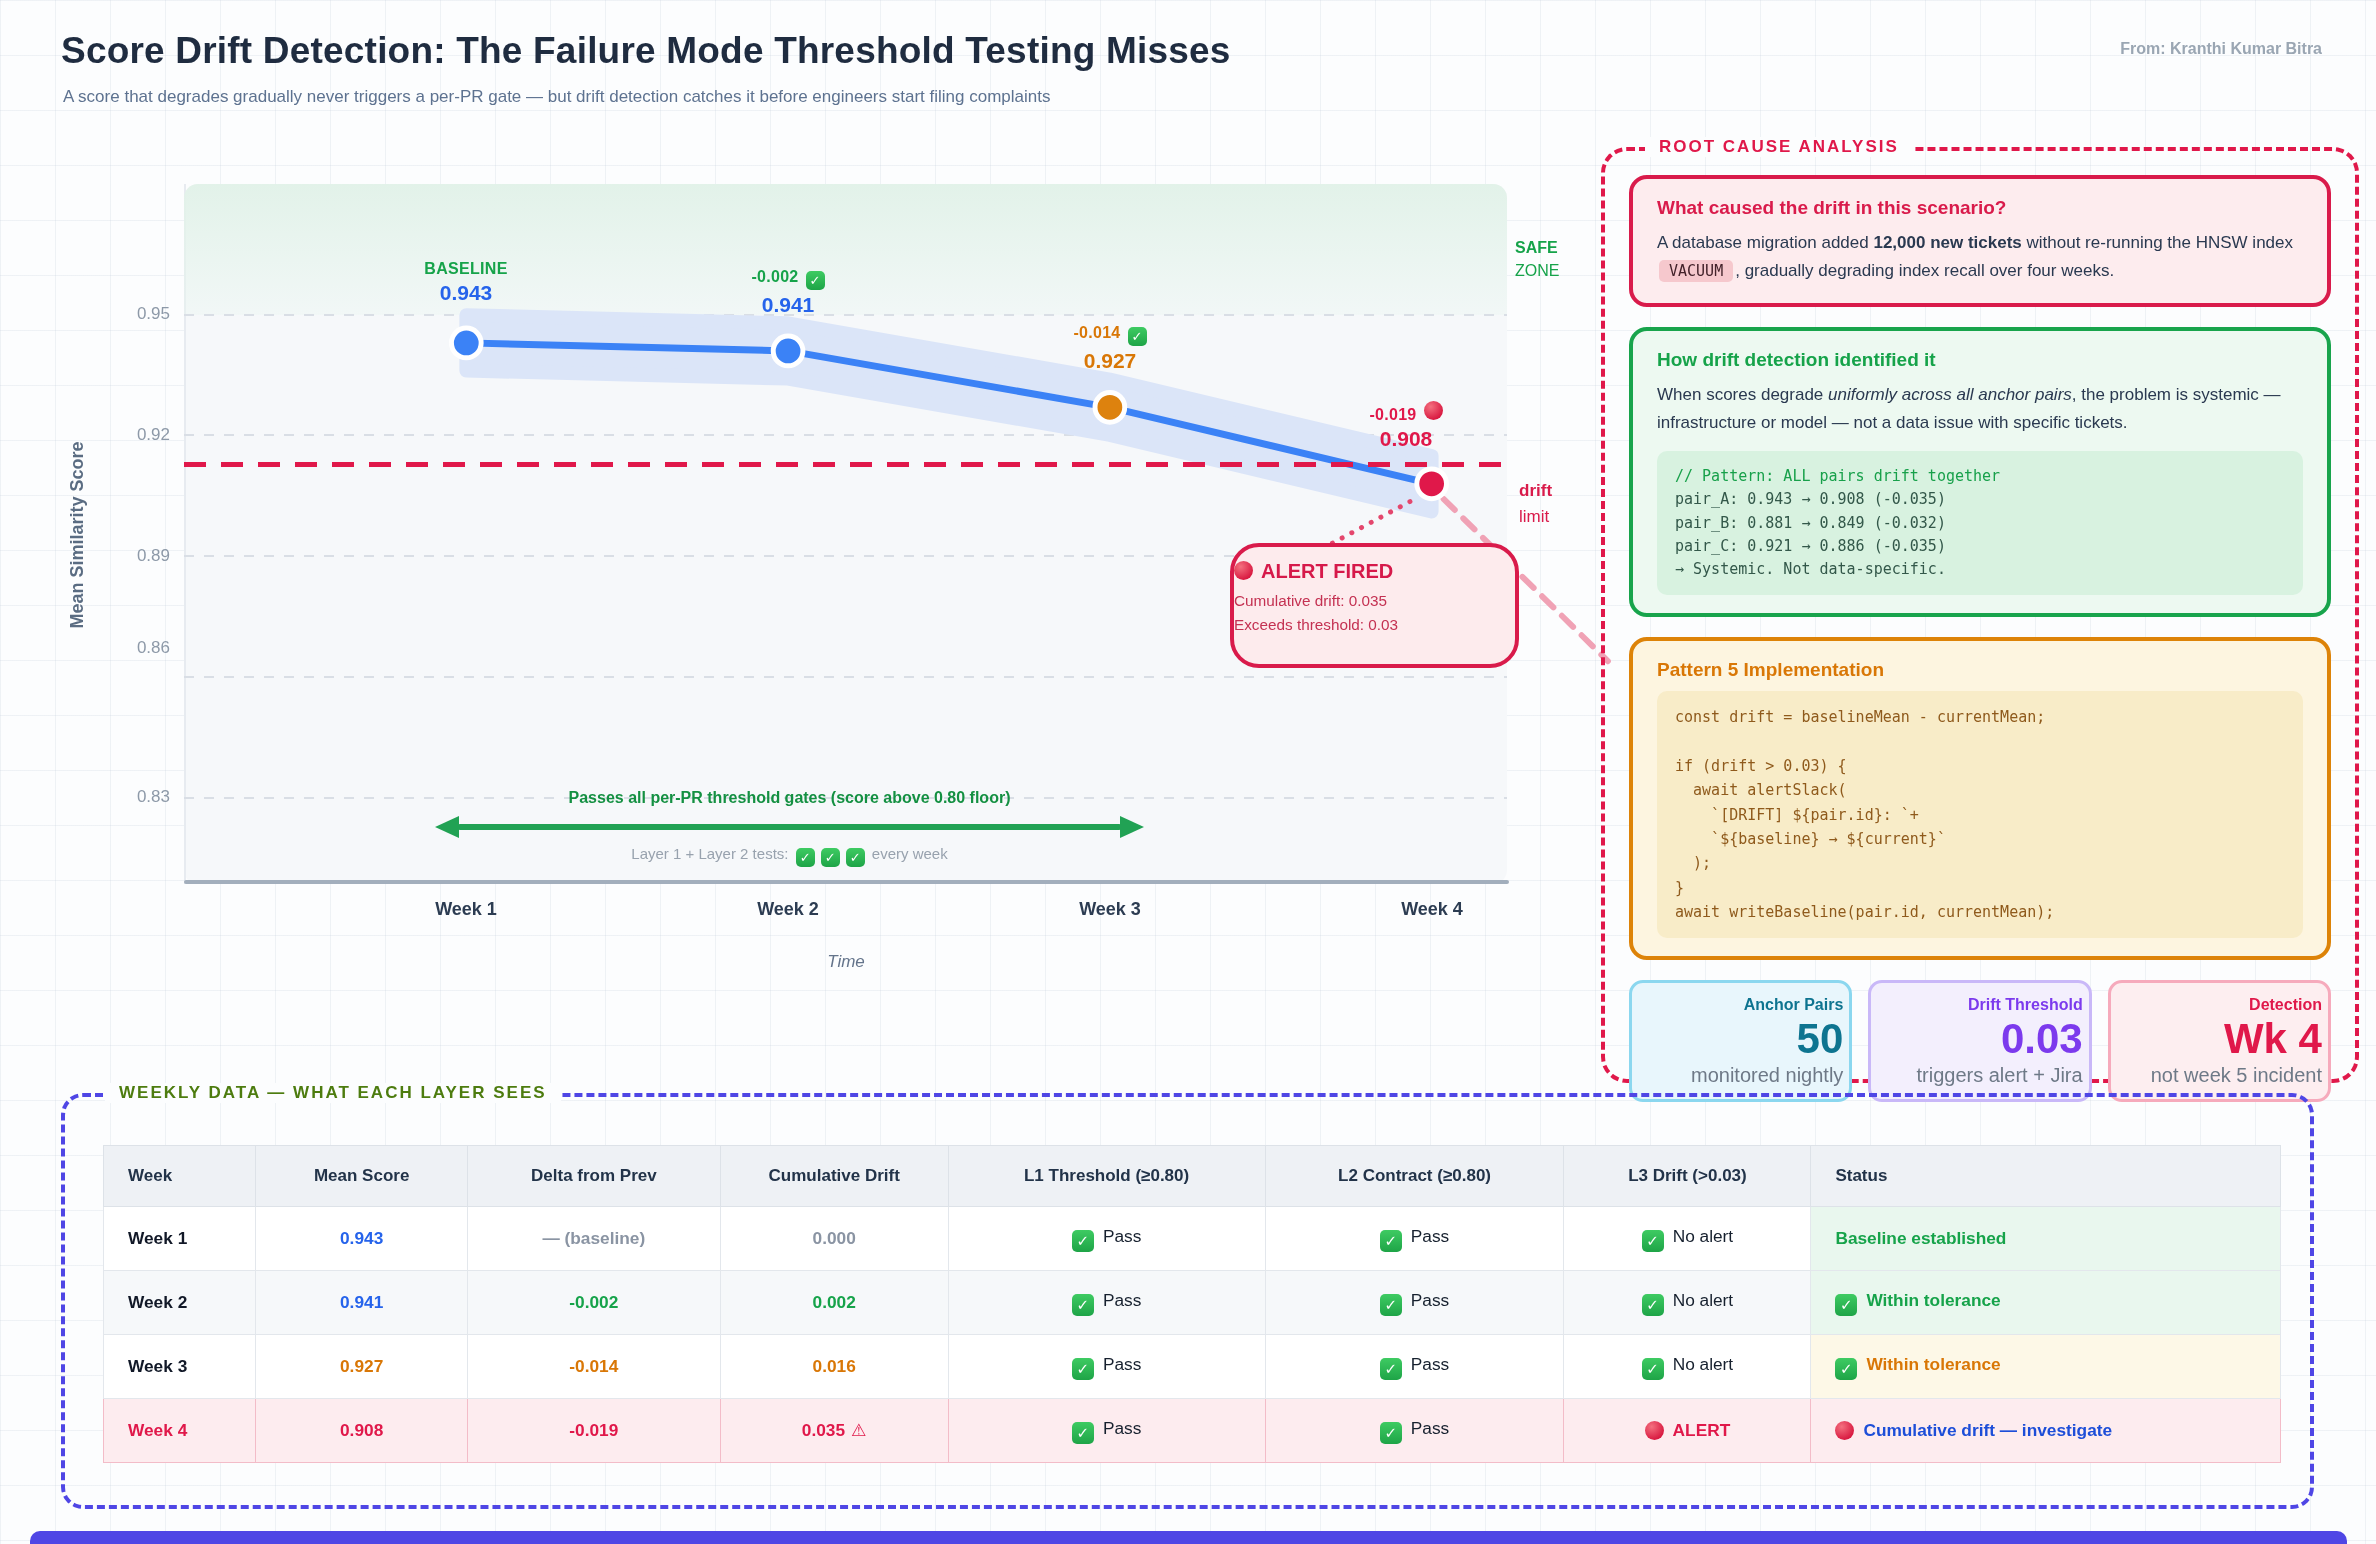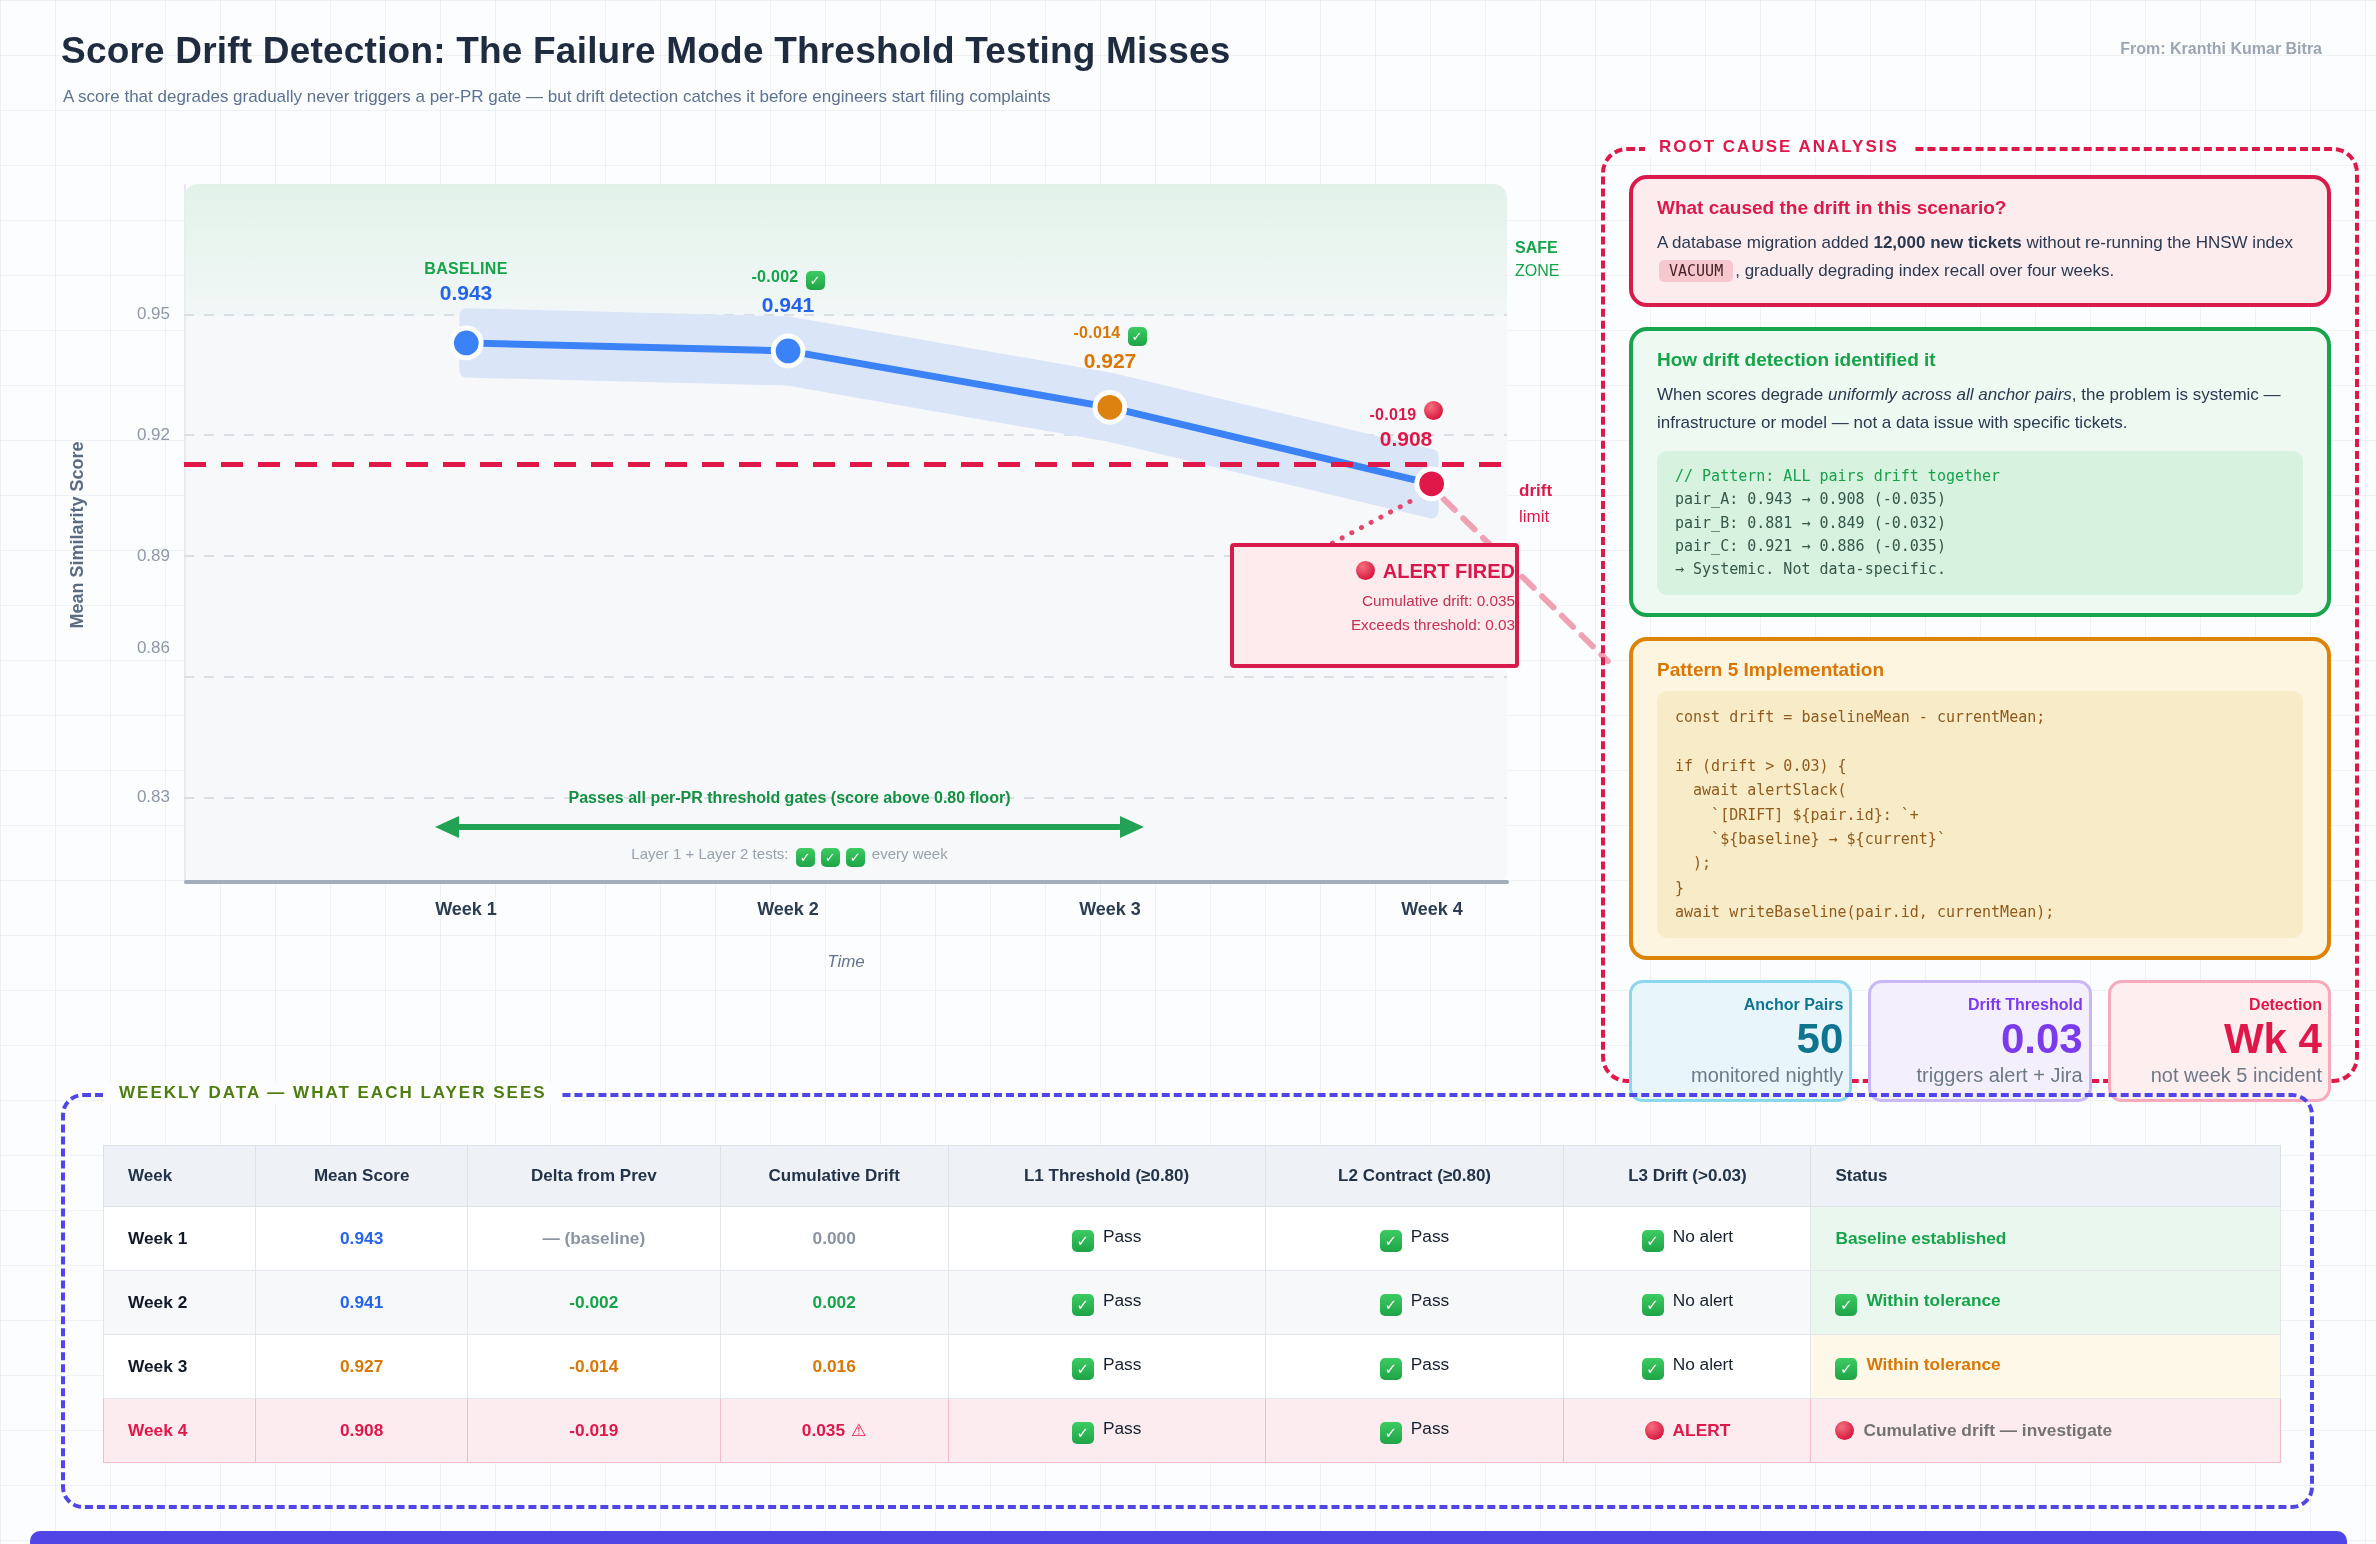--- a/index.html
+++ b/index.html
@@ -41,21 +41,21 @@
   .point-label{ position:absolute; width:218px; text-align:center; }
   .point-label .delta{ font-size:16px; font-weight:bold; margin-bottom:3px; letter-spacing:0.3px; }
   .point-label .val{ font-size:21px; font-weight:bold; }
 
   .safe-label{ position:absolute; left:1515px; top:236px; font-size:16px; color:#16a34a; line-height:1.45; }
   .safe-label .l1{ font-weight:bold; }
   .limit-label{ position:absolute; left:1519px; font-size:17px; color:#d91b4b; line-height:1.5; }
   .limit-label .l1{ font-weight:bold; }
 
   .alert-box{ position:absolute; left:1230px; top:543px; width:289px; height:125px;
-      background:#fdebed; border:4px solid #d91b4b; border-radius:4px; text-align:right; padding-top:13px; z-index:5; }
+      background:#fdebed; border:4px solid #d91b4b; border-radius:29px; text-align:left; padding-top:13px; z-index:5; }
   .alert-title{ font-size:20px; font-weight:bold; color:#d6194a; margin-bottom:6px; }
   .alert-title .icon-red{ margin-right:8px; vertical-align:-2px; }
   .alert-line{ font-size:15.3px; color:#c43152; line-height:1.55; }
 
   .gate-title{ position:absolute; left:344px; top:789px; width:891px; text-align:center;
       font-size:16px; font-weight:bold; color:#149042; }
   .gate-arrow{ position:absolute; left:457px; top:824px; width:665px; height:6px; background:#21a254; border-radius:3px; }
   .gate-arrow::before{ content:""; position:absolute; left:-22px; top:-8px;
       border-right:24px solid #21a254; border-top:11px solid transparent; border-bottom:11px solid transparent; }
   .gate-arrow::after{ content:""; position:absolute; right:-22px; top:-8px;
@@ -292,21 +292,21 @@
             <td class="left" style="background: rgb(253, 248, 231);"><span class="icon-check"></span><span style="font-weight: bold; color: rgb(217, 119, 6);">Within tolerance</span></td>
           </tr>
           <tr class="alert-row" style="background: rgb(253, 236, 239);">
             <td class="left" style="font-weight: bold; color: rgb(224, 24, 74);">Week 4</td>
             <td class="center" style="font-weight: bold; color: rgb(224, 24, 74);">0.908</td>
             <td class="center" style="font-weight: bold; color: rgb(224, 24, 74);">-0.019</td>
             <td class="center" style="font-weight: bold; color: rgb(224, 24, 74);">0.035<span class="warn-glyph"> ⚠</span></td>
             <td class="center"><span class="icon-check"></span><span>Pass</span></td>
             <td class="center"><span class="icon-check"></span><span>Pass</span></td>
             <td class="center"><span class="icon-red"></span><span style="color: rgb(224, 24, 74); font-weight: bold;">ALERT</span></td>
-            <td class="left" style="background: rgb(253, 236, 239);"><span class="icon-red"></span><span style="font-weight: bold; color: #737373; margin-top: 12px;">Cumulative drift — investigate</span></td>
+            <td class="left" style="background: rgb(253, 236, 239);"><span class="icon-red"></span><span style="font-weight: bold; color: #1d4ed8; margin-top: 12px;">Cumulative drift — investigate</span></td>
           </tr>
         </tbody>
     </table>
   </div>
 
   <div class="bottom-bar"></div>
 </div>
 
 
 </body></html>

